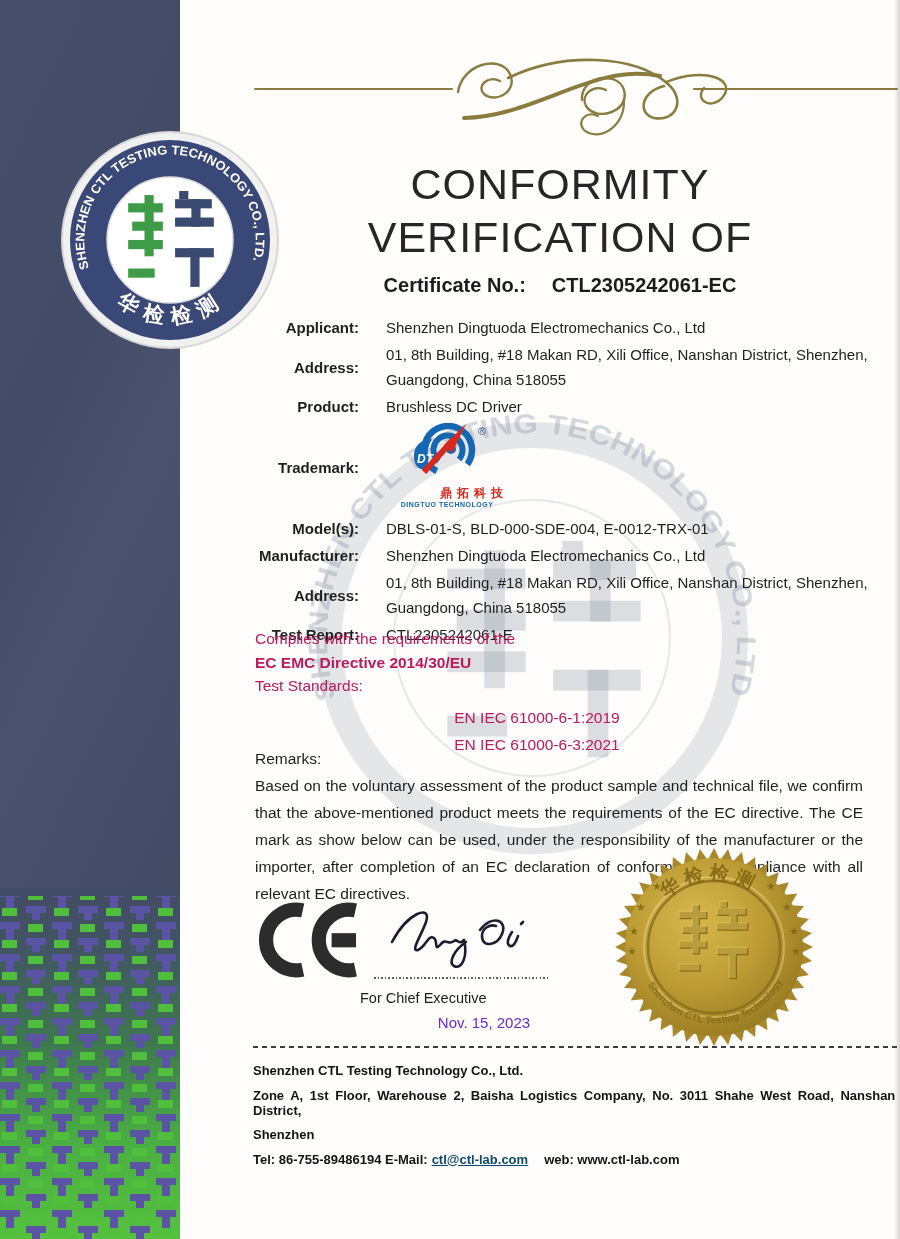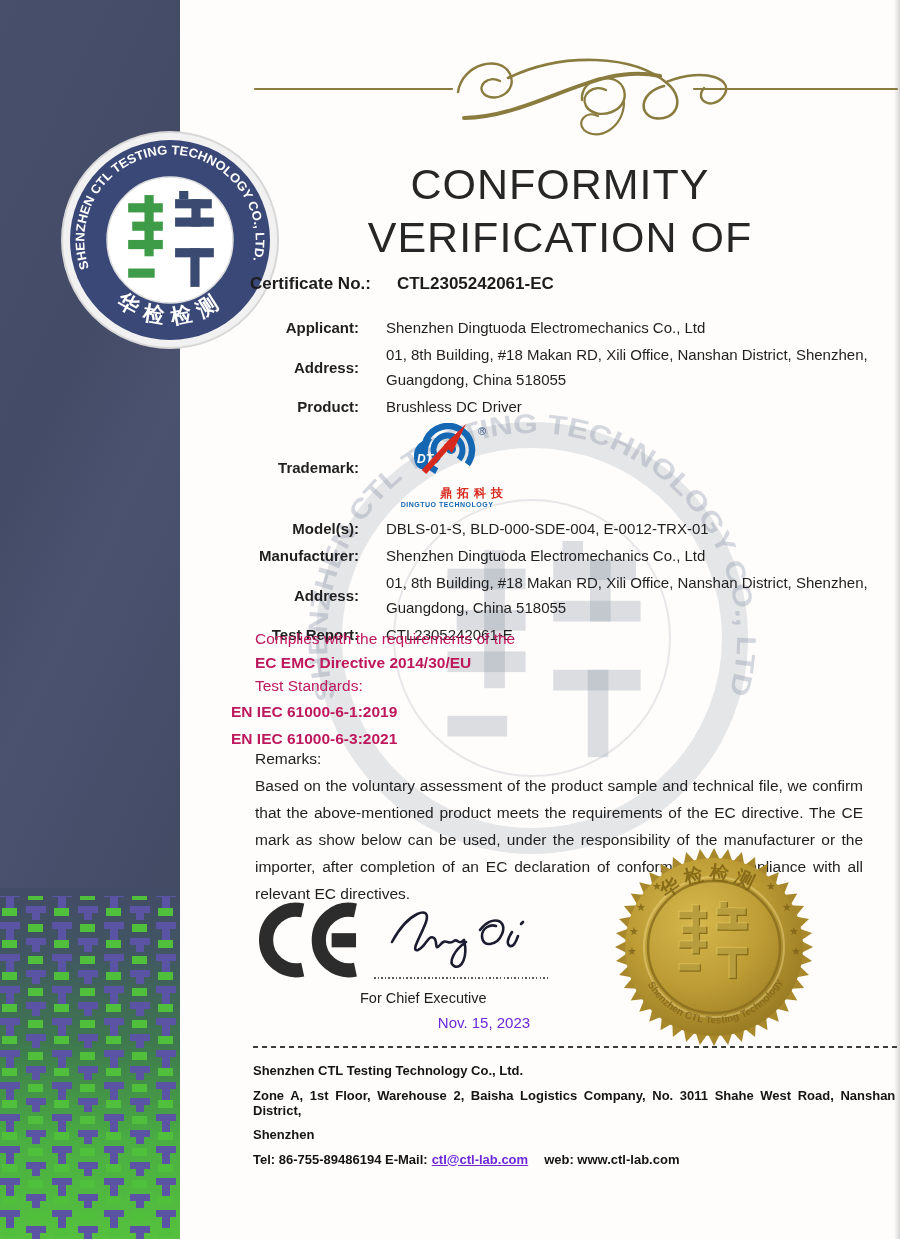--- a/index.html
+++ b/index.html
@@ -11,59 +11,59 @@
   .left-bar{position:absolute;left:0;top:0;width:180px;height:895px;
     background:linear-gradient(115deg,#474f6b 0%,#434b66 40%,#4a5270 60%,#424a64 100%);}
   .left-pattern{position:absolute;left:0;top:888px;width:180px;height:351px;
     background:linear-gradient(180deg,#434b66 0%,#415662 18%,#3e7a4e 45%,#4aae42 72%,#55c13e 100%);}
   .left-pattern svg{display:block;}
   .badge{position:absolute;left:60px;top:130px;width:220px;height:220px;}
   
   .flourish{position:absolute;left:252px;top:42px;width:648px;height:110px;}
   .title{position:absolute;left:250px;top:158px;width:620px;text-align:center;
     font-size:43px;line-height:53px;letter-spacing:1px;color:#262626;font-weight:400;}
-  .certline{position:absolute;left:250px;top:274px;width:620px;text-align:left;
-    font-size:17px;font-weight:bold;color:#1c1c1c;}
+  .certline{position:absolute;left:250px;top:274px;width:620px;text-align:center;
+    font-size:20px;font-weight:bold;color:#1c1c1c;}
   .certline .gap{display:inline-block;width:26px;}
   
   .watermark{position:absolute;left:297px;top:403px;width:470px;height:470px;pointer-events:none;}
   
   .fields{position:absolute;left:255px;top:315px;width:614px;font-size:15px;color:#1f1f1f;}
   .row{display:flex;align-items:center;margin-bottom:2px;line-height:23px;}
   .row .lbl{width:99px;font-weight:bold;flex:none;text-align:right;}
   .row .col{width:32px;flex:none;font-weight:bold;}
   .row .val{flex:1;line-height:25px;}
   .tm-row .val{padding-top:2px;}
   
   .dt-logo{width:122px;}
   .dt-logo .cn{color:#d6281c;font-size:12px;font-weight:bold;letter-spacing:5px;text-align:right;line-height:14px;}
   .dt-logo .en{color:#1467b3;font-size:7px;font-weight:bold;letter-spacing:0.5px;text-align:center;line-height:9px;}
   
   .compliance{position:absolute;left:255px;top:627px;width:612px;font-size:15.5px;line-height:23.5px;color:#be185d;}
   .compliance .bold{font-weight:bold;}
-  .standards{margin-top:0;text-align:left;font-weight:bold;line-height:27px;transform:translateX(-24px);}
+  .standards{margin-top:6px;text-align:center;font-weight:normal;line-height:27px;transform:translateX(-24px);}
   
   .remarks{position:absolute;left:255px;top:745px;width:608px;font-size:15.5px;line-height:27px;color:#1f1f1f;}
   .remarks .body{text-align:justify;}
   
   .ce-mark{position:absolute;left:257px;top:899px;width:118px;height:82px;}
   .signature{position:absolute;left:388px;top:900px;width:150px;height:74px;}
   .sig-line{position:absolute;left:374px;top:977px;width:174px;height:2px;
     background:repeating-linear-gradient(90deg,#5a5a5a 0 1.5px,transparent 1.5px 3.6px);}
   .for-exec{position:absolute;left:360px;top:990px;width:200px;text-align:left;font-size:14.5px;color:#1d1d1d;}
   .sig-date{position:absolute;left:384px;top:1014px;width:200px;text-align:center;font-size:15px;color:#6d28d9;}
   
   .seal{position:absolute;left:611px;top:847px;width:206px;height:200px;}
   
   .sep{position:absolute;left:253px;top:1046px;width:644px;height:2px;
     background:repeating-linear-gradient(90deg,#3c3c3c 0 5px,transparent 5px 9px);}
   .footer{position:absolute;left:253px;top:1063px;width:647px;font-size:13px;font-weight:600;color:#141414;}
   .footer .f-line{margin-bottom:9.5px;line-height:15px;}
   .footer .f-addr{word-spacing:3px;}
-  .footer a.email{color:#6d28d9;text-decoration:underline;margin:0 4px;}
+  .footer a.email{color:#0c4a6e;text-decoration:underline;margin:0 4px;}
   .footer .websp{margin-left:12px;}
   .edge-r{position:absolute;right:0;top:0;bottom:0;width:6px;
     background:linear-gradient(to left,rgba(110,110,110,.28),rgba(110,110,110,0));}
   svg text{font-family:"Liberation Sans", sans-serif;}
   
   .gl-left{fill:var(--gl1,#3e9b47);} .gl-right{fill:var(--gl2,#3a4a70);}
 </style>
 </head>
 <body>
 

